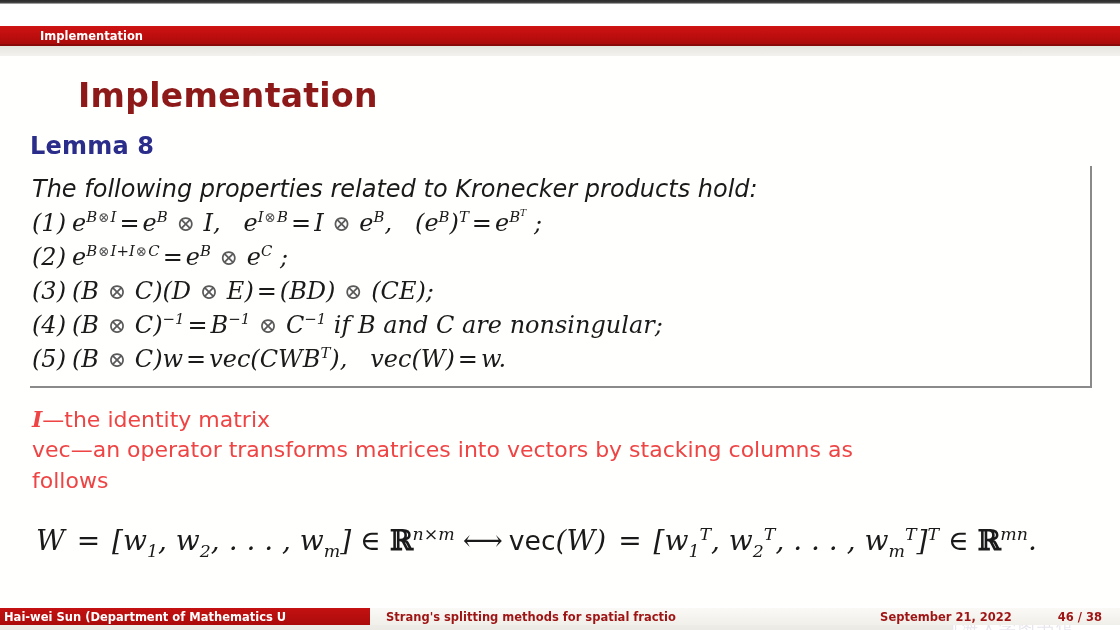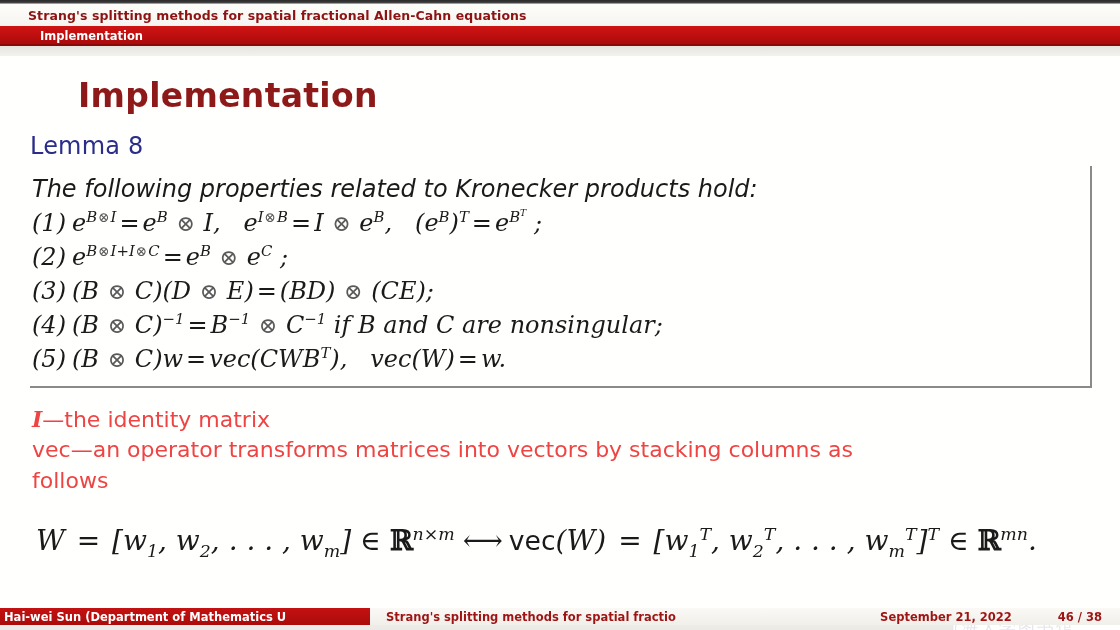--- a/index.html
+++ b/index.html
@@ -97,21 +97,21 @@
 
   
   .lemma-block {
     position: absolute;
     left: 30px;
     top: 76px;
     width: 1062px;
   }
   .lemma-head {
     font-size: 24px;
-    font-weight: normal;
+    font-weight: bold;
     color: #2b2d8a;
     letter-spacing: 0.2px;
     margin-bottom: 6px;
   }
   .lemma-body {
     position: relative;
     padding: 6px 14px 10px 2px;
     border-right: 2px solid #8a8a8a;
     border-bottom: 2px solid #8a8a8a;
     background: #fffffd;
@@ -257,23 +257,20 @@
     box-sizing: border-box;
   }
 </style>
 </head>
 <body>
 
 <div class="slide">
 
   <div class="top-edge"></div>
 
-  <div class="header-title-bar">
-    <div class="header-title-text">Strang's splitting methods for spatial fractional Allen-Cahn equations</div>
-  </div>
 
   <div class="header-section-bar">
     <div class="header-section-text">Implementation</div>
   </div>
   <div class="header-under"></div>
 
   <div class="body">
 
     <div class="frame-title">Implementation</div>
 

